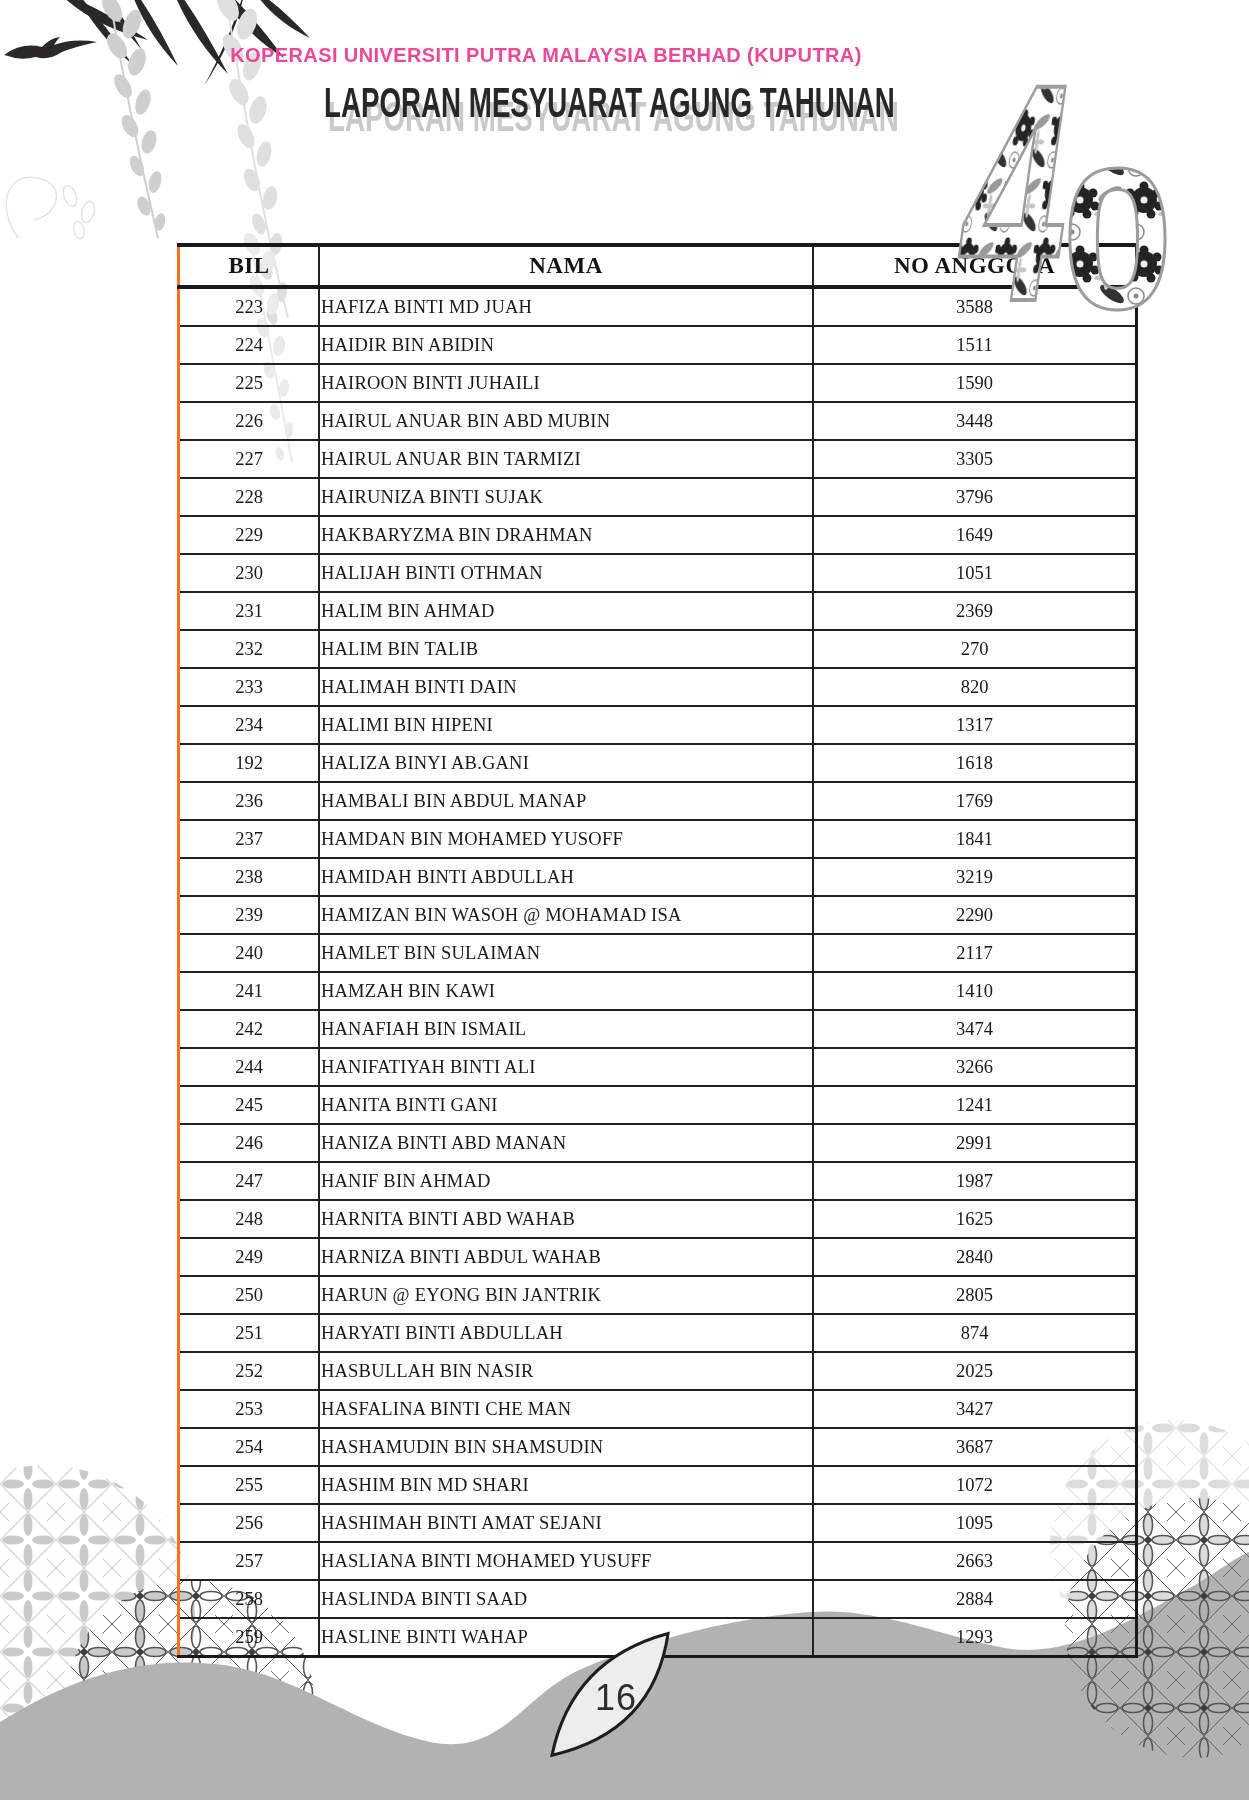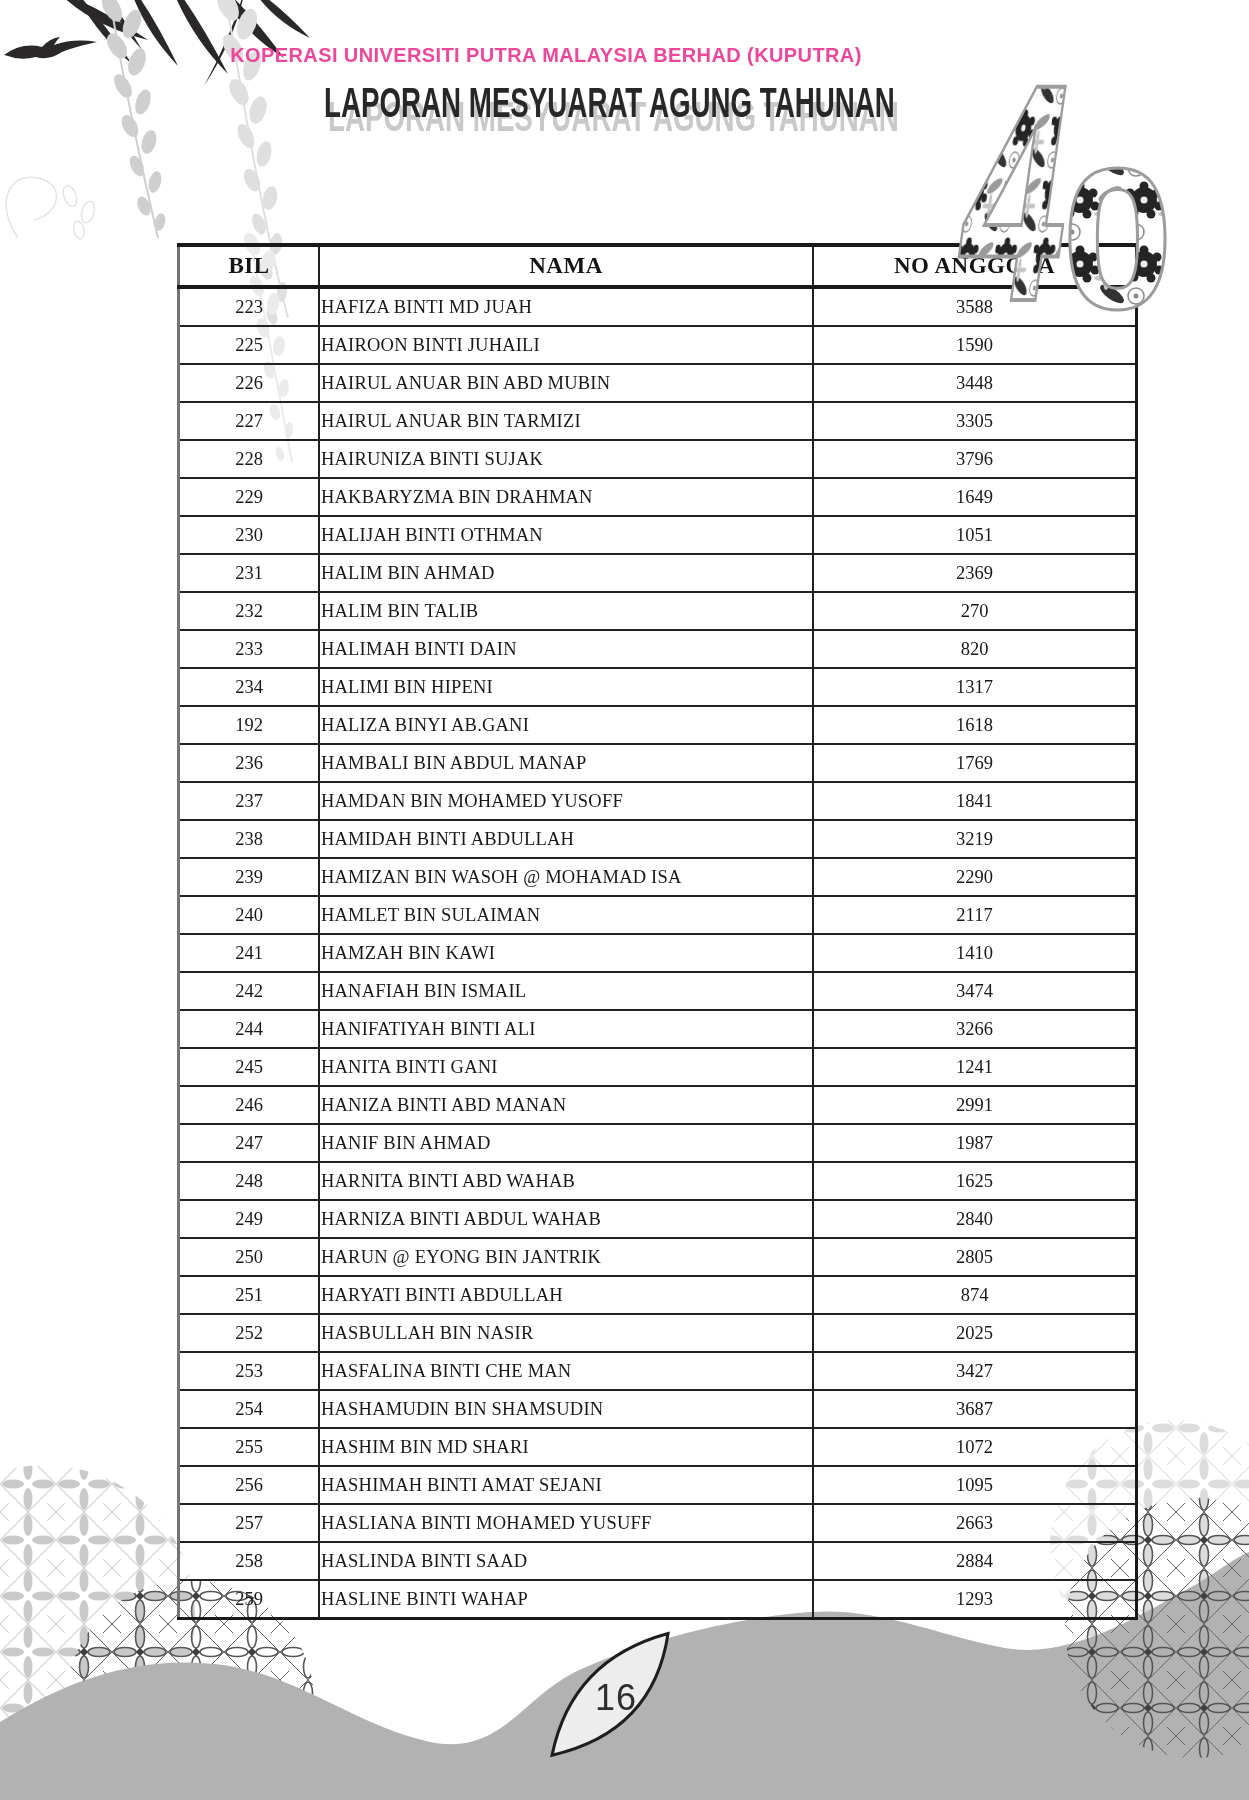--- a/index.html
+++ b/index.html
@@ -37,21 +37,21 @@
   table.member-table{
     position:absolute;left:177px;top:243px;width:945px;z-index:2;
     border-collapse:collapse;table-layout:fixed;background:transparent;
   }
   .member-table th,.member-table td{border:2px solid #222120;}
   .member-table th{
     height:36px;font-size:23px;font-weight:bold;letter-spacing:.5px;
     border-top:4px solid #1a1919;border-bottom:4px solid #1a1919;
     color:#141414;
   }
-  .member-table th:first-child,.member-table td:first-child{border-left:3px solid #737373;}
+  .member-table th:first-child,.member-table td:first-child{border-left:3px solid #f97316;}
   .member-table th:last-child,.member-table td:last-child{border-right:3px solid #1a1919;}
   .member-table tr:last-child td{border-bottom:3px solid #1a1919;}
   .member-table td{
     height:34px;font-size:18.5px;color:#181818;text-align:center;
     overflow:hidden;white-space:nowrap;
   }
   .member-table .col-0{width:136px;}
   .member-table .col-1{width:490px;}
   .member-table .col-2{width:319px;}
   .member-table td.col-1{text-align:left;letter-spacing:.2px;}
@@ -211,20 +211,25 @@
           <th class="col-2">NO ANGGOTA</th>
         </tr>
     </thead>
     <tbody>
         <tr>
           <td class="col-0">223</td>
           <td class="col-1">HAFIZA BINTI MD JUAH</td>
           <td class="col-2">3588</td>
         </tr>
         <tr>
+          <td class="col-0">224</td>
+          <td class="col-1">HAIDIR BIN ABIDIN</td>
+          <td class="col-2">1511</td>
+        </tr>
+        <tr>
           <td class="col-0">225</td>
           <td class="col-1">HAIROON BINTI JUHAILI</td>
           <td class="col-2">1590</td>
         </tr>
         <tr>
           <td class="col-0">226</td>
           <td class="col-1">HAIRUL ANUAR BIN ABD MUBIN</td>
           <td class="col-2">3448</td>
         </tr>
         <tr>

